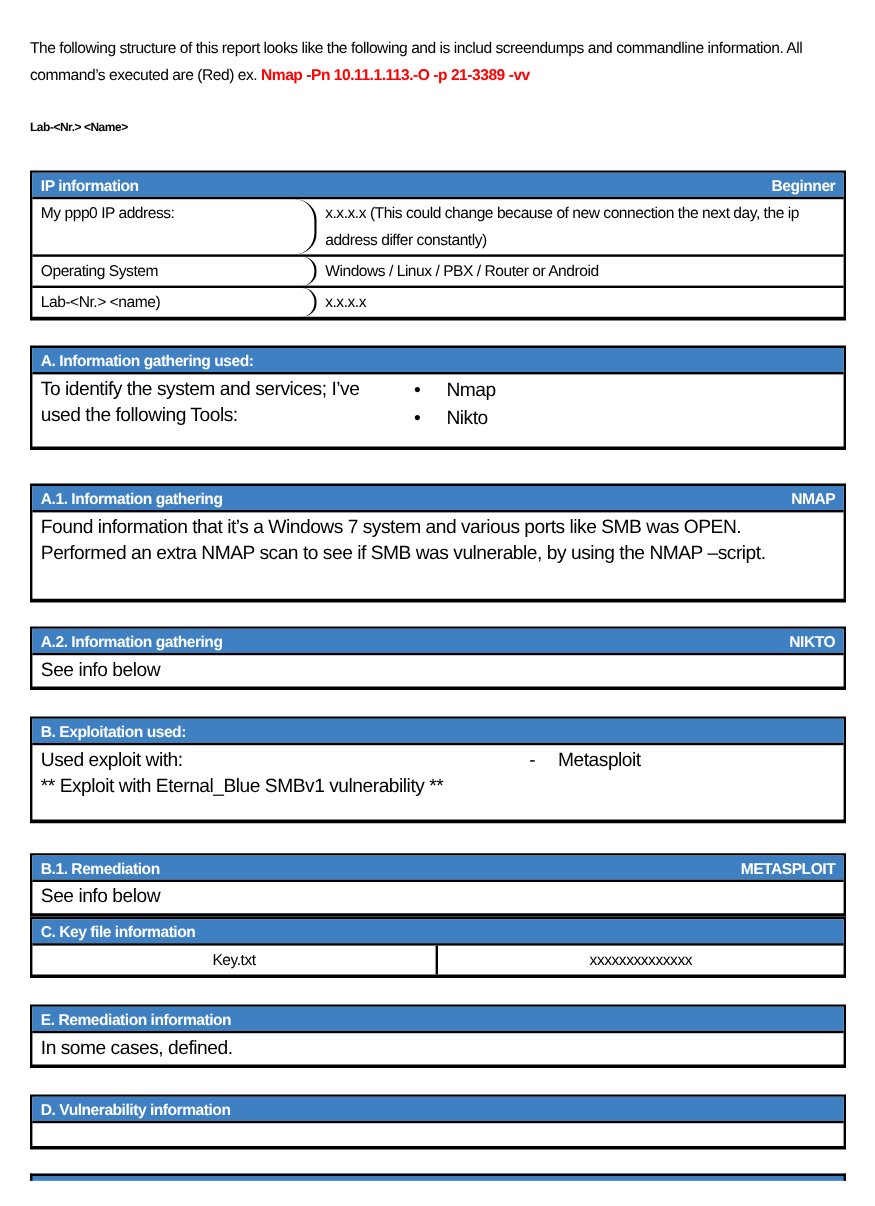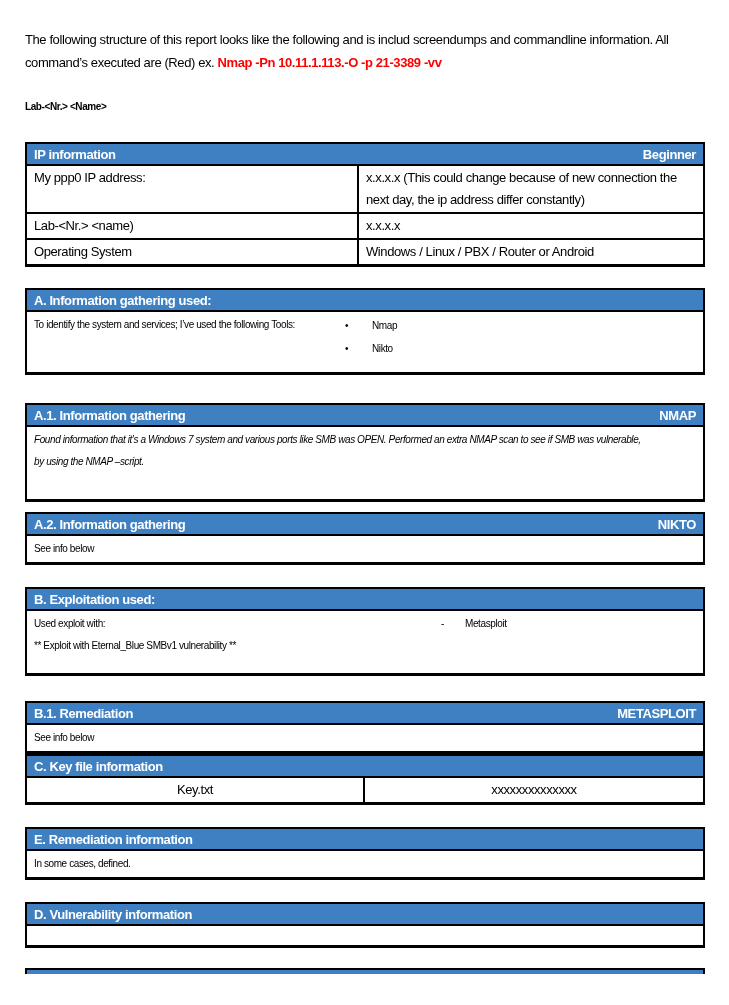--- a/index.html
+++ b/index.html
@@ -24,41 +24,41 @@
     background:#fff;
   }
   .thead {
     background:var(--header-blue,#3f80c3);
     display:flex; justify-content:space-between; align-items:center;
     height:20px; padding:0 7px;
   }
   .th-l, .th-r { color:#fff; font-weight:bold; font-size:13px; white-space:nowrap; }
   .trow { display:flex; border-top:2px solid var(--border-black,#000); font-size:13px; line-height:22px; }
   .cell { padding:1px 7px; }
-  .body-cell { border-top:2px solid var(--border-black,#000); font-size:10px; line-height:22px; padding:2px 7px; }
+  .body-cell { border-top:2px solid var(--border-black,#000); font-size:16px; line-height:22px; padding:2px 7px; }
 
   
   .t1 { margin-top:27px; }
-  .t1 .c1 { width:332px; border-right:2px solid var(--border-black,#000); }
+  .t1 .c1 { width:237px; border-right:2px solid var(--border-black,#000);border-radius:18px; }
   .t1 .c2 { flex:1; }
   .t1 .r-tall { min-height:46px; }
   .t1 .r-short .cell { min-height:24px; }
 
   
   .t2 { margin-top:21px; }
   .t2 .body-cell { min-height:62px; display:flex; padding-right:0; }
   .t2 .left-text { width:293px; }
   .t2 .bullets { margin-left:18px; }
   .bullet-item { line-height:23px; }
   .bullet-item::before { content:"\2022"; display:inline-block; width:27px; }
 
   
   .t3 { margin-top:28px; }
-  .t3 .body-cell { min-height:74px; padding-right:52px;font-style:italic; }
-  .t4 { margin-top:10px; }
+  .t3 .body-cell { min-height:74px; padding-right:52px; }
+  .t4 { margin-top:20px; }
   .t4 .body-cell { min-height:24px; }
 
   
   .t5 { margin-top:22px; }
   .t5 .body-cell { min-height:64px; }
   .b-line1 { display:flex; }
   .b-line1 .b-left { flex:1; }
   .b-line1 .b-right { width:255px; display:flex; }
   .b-line1 .b-marker { display:inline-block; width:24px; }
 
@@ -98,26 +98,26 @@
   <div class="doc-table t1">
     <div class="thead">
       <span class="th-l">IP information</span>
       <span class="th-r">Beginner</span>
     </div>
     <div class="trow r-tall">
       <div class="cell c1">My ppp0 IP address:</div>
       <div class="cell c2">x.x.x.x (This could change because of new connection the next day, the ip address differ constantly)</div>
     </div>
     <div class="trow r-short">
+      <div class="cell c1">Operating System</div>
+      <div class="cell c2">Windows / Linux / PBX / Router or Android</div>
+    </div>
+    <div class="trow r-short">
       <div class="cell c1">Lab-&lt;Nr.&gt; &lt;name)</div>
       <div class="cell c2">x.x.x.x</div>
-    </div>
-    <div class="trow r-short">
-      <div class="cell c1">Operating System</div>
-      <div class="cell c2">Windows / Linux / PBX / Router or Android</div>
     </div>
   </div>
 
   <div class="doc-table t2">
     <div class="thead">
       <span class="th-l">A. Information gathering used:</span>
     </div>
     <div class="body-cell">
       <div class="left-text">To identify the system and services; I’ve used the following Tools:</div>
       <div class="bullets">

